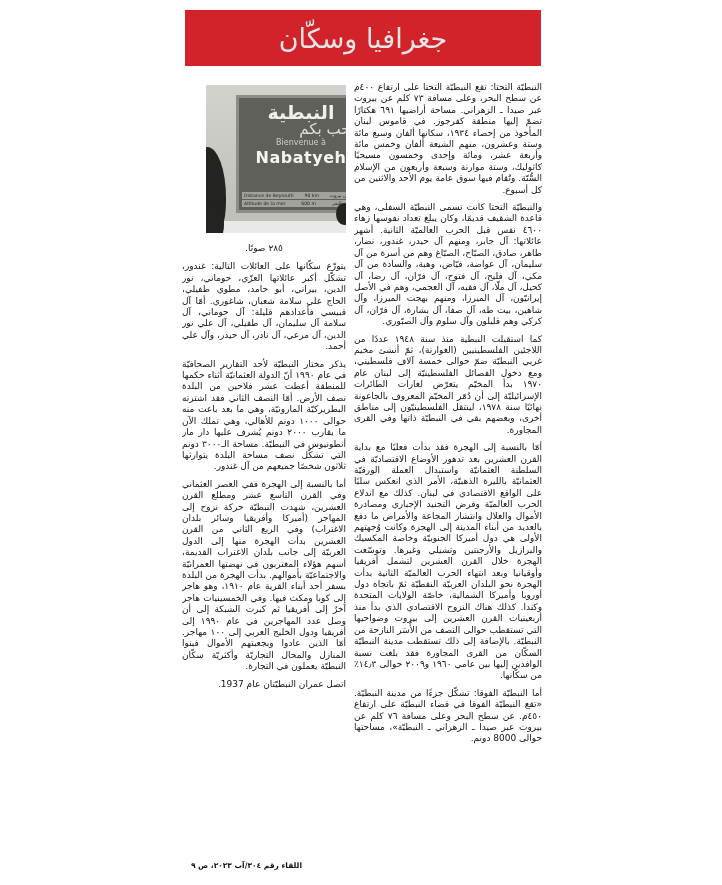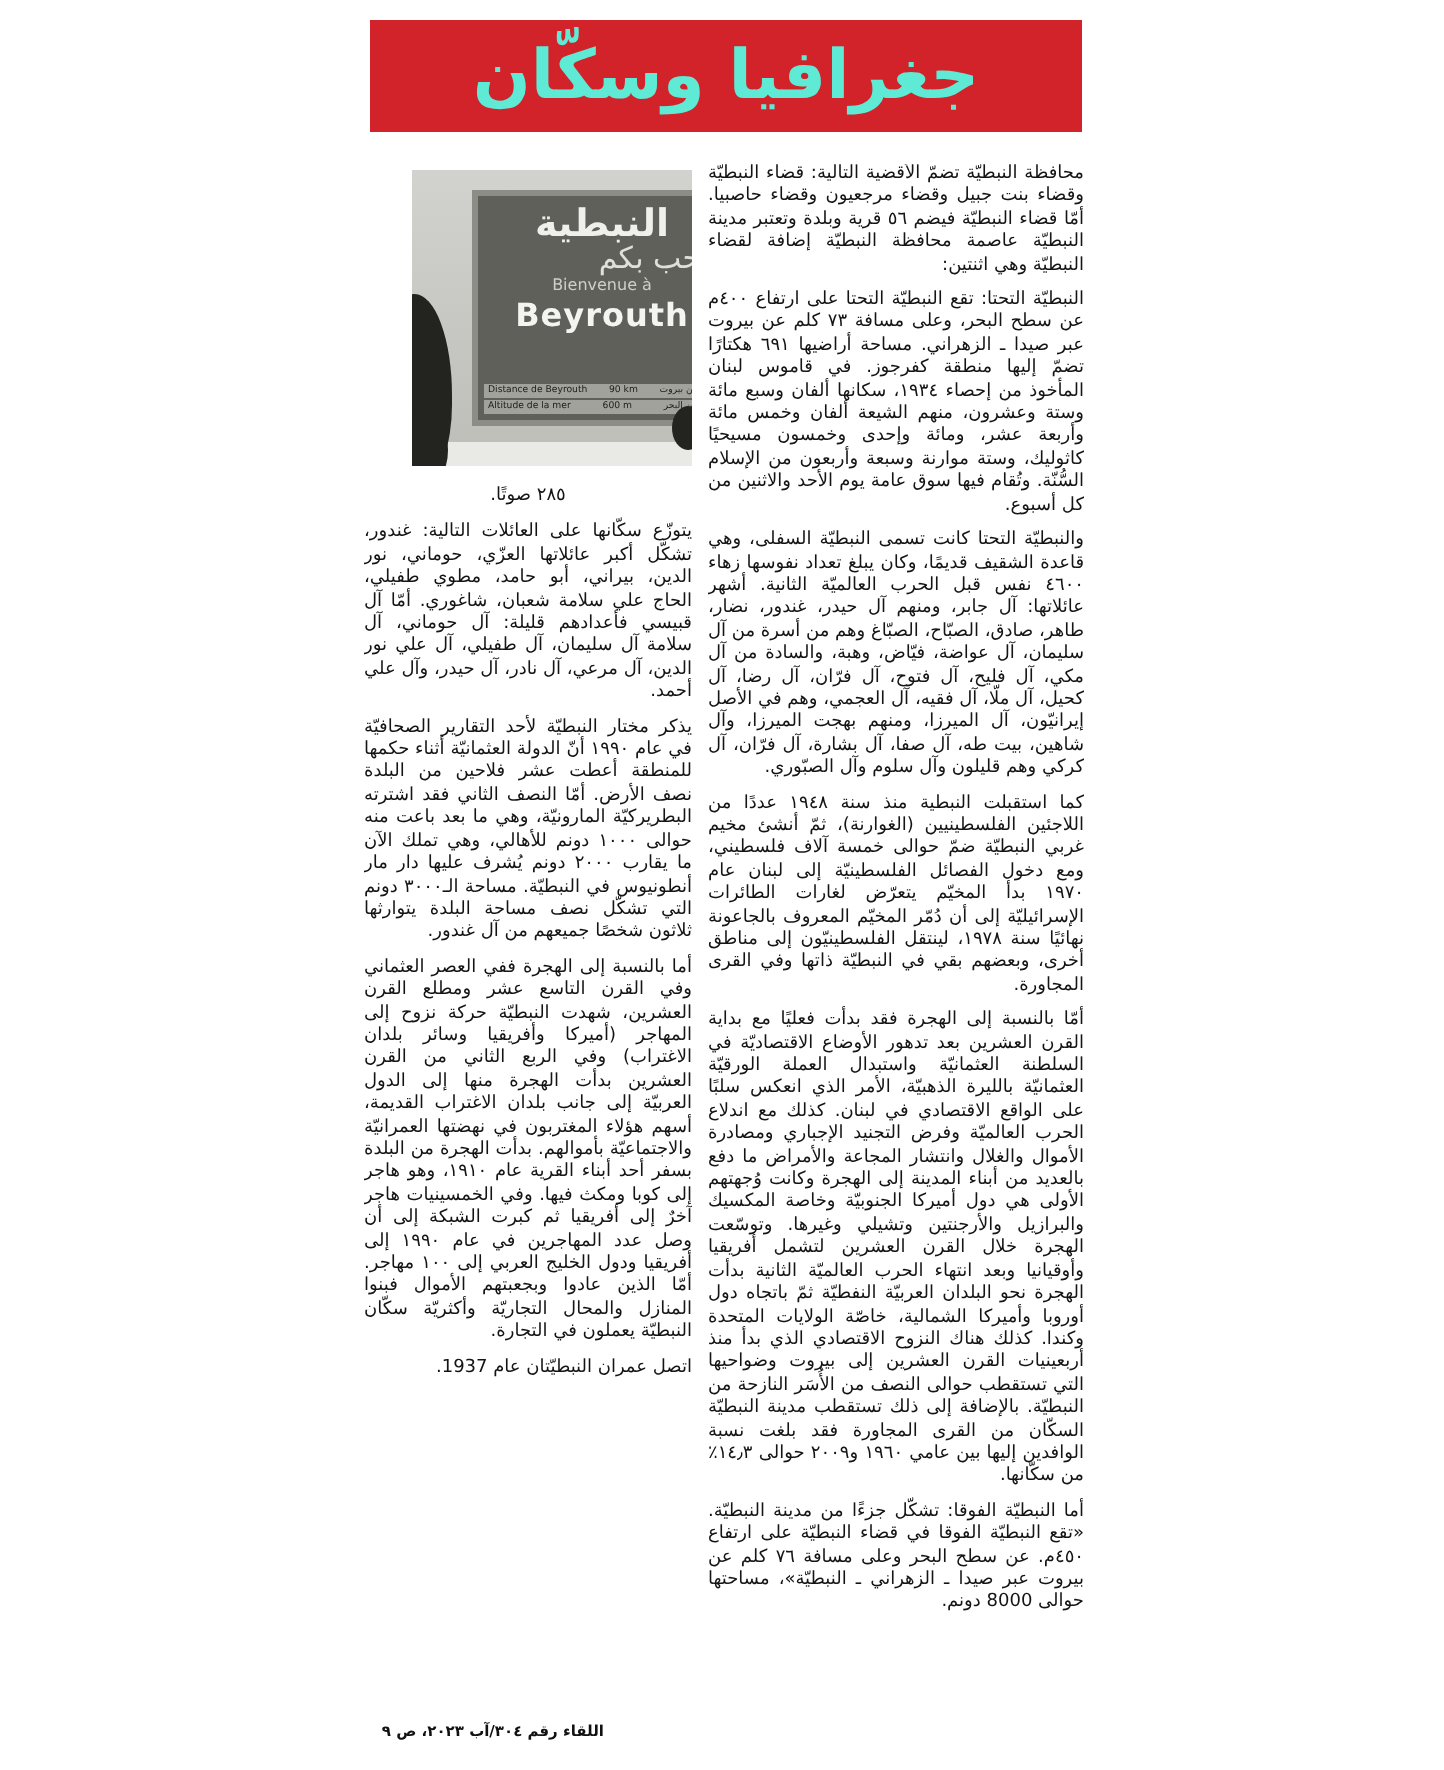--- a/index.html
+++ b/index.html
@@ -2,21 +2,21 @@
 <html lang="ar"><head>
 <meta charset="utf-8">
 <style>
   *{margin:0;padding:0;box-sizing:border-box}
   html,body{width:722px;height:885px;background:#ffffff;overflow:hidden}
   body{font-family:"DejaVu Sans",sans-serif;color:#141414;position:relative}
 
   
   .banner{position:absolute;left:185px;top:10px;width:356px;height:56px;
     background:#d2232a;display:flex;align-items:center;justify-content:center}
-  .banner-title{color:#5eead4;font-size:34px;font-weight:bold;direction:rtl;letter-spacing:1px}
+  .banner-title{color:#e5e5e5;font-size:27px;font-weight:normal;direction:rtl;letter-spacing:1px}
 
   
   .col-right{position:absolute;left:354px;top:82px;width:188px;height:790px;direction:rtl;overflow:hidden}
   .col-left{position:absolute;left:182px;top:85px;width:164px;height:770px;direction:rtl;overflow:hidden}
 
   .article-title{font-weight:bold;font-size:14.5px;text-align:center;margin-bottom:8px}
   p.body-text{font-size:9px;line-height:11.4px;text-align:justify;text-align-last:right;margin-bottom:6px}
 
   
   .photo{width:140px;height:148px;position:relative;overflow:hidden;
@@ -43,38 +43,37 @@
     font-size:7.5px;font-weight:bold;direction:rtl;text-align:right;color:#111}
 </style>
 </head>
 <body>
 
 <div class="banner">
   <div class="banner-title">جغرافيا وسكّان</div>
 </div>
 
 <div class="col-right">
-  <p class="body-text">محافظة النبطيّة تضمّ الأقضية التالية: قضاء النبطيّة وقضاء بنت جبيل وقضاء مرجعيون وقضاء حاصبيا. أمّا قضاء النبطيّة فيضم ٥٦ قرية وبلدة وتعتبر مدينة النبطيّة عاصمة محافظة النبطيّة إضافة لقضاء النبطيّة وهي اثنتين:</p>
   <p class="body-text">النبطيّة التحتا: تقع النبطيّة التحتا على ارتفاع ٤٠٠م عن سطح البحر، وعلى مسافة ٧٣ كلم عن بيروت عبر صيدا ـ الزهراني. مساحة أراضيها ٦٩١ هكتارًا تضمّ إليها منطقة كفرجوز. في قاموس لبنان المأخوذ من إحصاء ١٩٣٤، سكانها ألفان وسبع مائة وستة وعشرون، منهم الشيعة ألفان وخمس مائة وأربعة عشر، ومائة وإحدى وخمسون مسيحيًا كاثوليك، وستة موارنة وسبعة وأربعون من الإسلام السُّنّة. وتُقام فيها سوق عامة يوم الأحد والاثنين من كل أسبوع.</p>
   <p class="body-text">والنبطيّة التحتا كانت تسمى النبطيّة السفلى، وهي قاعدة الشقيف قديمًا، وكان يبلغ تعداد نفوسها زهاء ٤٦٠٠ نفس قبل الحرب العالميّة الثانية. أشهر عائلاتها: آل جابر، ومنهم آل حيدر، غندور، نضار، طاهر، صادق، الصبّاح، الصبّاغ وهم من أسرة من آل سليمان، آل عواضة، فيّاض، وهبة، والسادة من آل مكي، آل فليح، آل فتوح، آل فرّان، آل رضا، آل كحيل، آل ملّا، آل فقيه، آل العجمي، وهم في الأصل إيرانيّون، آل الميرزا، ومنهم بهجت الميرزا، وآل شاهين، بيت طه، آل صفا، آل بشارة، آل فرّان، آل كركي وهم قليلون وآل سلوم وآل الصبّوري.</p>
   <p class="body-text">كما استقبلت النبطية منذ سنة ١٩٤٨ عددًا من اللاجئين الفلسطينيين (الغوارنة)، ثمّ أنشئ مخيم غربي النبطيّة ضمّ حوالى خمسة آلاف فلسطيني، ومع دخول الفصائل الفلسطينيّة إلى لبنان عام ١٩٧٠ بدأ المخيّم يتعرّض لغارات الطائرات الإسرائيليّة إلى أن دُمّر المخيّم المعروف بالجاعونة نهائيًا سنة ١٩٧٨، لينتقل الفلسطينيّون إلى مناطق أخرى، وبعضهم بقي في النبطيّة ذاتها وفي القرى المجاورة.</p>
   <p class="body-text">أمّا بالنسبة إلى الهجرة فقد بدأت فعليًا مع بداية القرن العشرين بعد تدهور الأوضاع الاقتصاديّة في السلطنة العثمانيّة واستبدال العملة الورقيّة العثمانيّة بالليرة الذهبيّة، الأمر الذي انعكس سلبًا على الواقع الاقتصادي في لبنان. كذلك مع اندلاع الحرب العالميّة وفرض التجنيد الإجباري ومصادرة الأموال والغلال وانتشار المجاعة والأمراض ما دفع بالعديد من أبناء المدينة إلى الهجرة وكانت وُجهتهم الأولى هي دول أميركا الجنوبيّة وخاصة المكسيك والبرازيل والأرجنتين وتشيلي وغيرها. وتوسّعت الهجرة خلال القرن العشرين لتشمل أفريقيا وأوقيانيا وبعد انتهاء الحرب العالميّة الثانية بدأت الهجرة نحو البلدان العربيّة النفطيّة ثمّ باتجاه دول أوروبا وأميركا الشمالية، خاصّة الولايات المتحدة وكندا. كذلك هناك النزوح الاقتصادي الذي بدأ منذ أربعينيات القرن العشرين إلى بيروت وضواحيها التي تستقطب حوالى النصف من الأُسَر النازحة من النبطيّة. بالإضافة إلى ذلك تستقطب مدينة النبطيّة السكّان من القرى المجاورة فقد بلغت نسبة الوافدين إليها بين عامي ١٩٦٠ و٢٠٠٩ حوالى ١٤٫٣٪ من سكّانها.</p>
   <p class="body-text">أما النبطيّة الفوقا: تشكّل جزءًا من مدينة النبطيّة. «تقع النبطيّة الفوقا في قضاء النبطيّة على ارتفاع ٤٥٠م. عن سطح البحر وعلى مسافة ٧٦ كلم عن بيروت عبر صيدا ـ الزهراني ـ النبطيّة»، مساحتها حوالى 8000 دونم.</p>
 
 </div>
 
 <div class="col-left">
 
   <div class="photo">
     <div class="road"></div>
     <div class="sign">
       <div class="sign-ar">النبطية</div>
       <div class="sign-welcome">ترحب بكم</div>
       <div class="sign-fr">Bienvenue à</div>
-      <div class="sign-latin">Beyrouth</div>
+      <div class="sign-latin">Nabatyeh</div>
       <div class="sign-rows">
         <div class="sign-row">
           <span>Distance de Beyrouth</span>
           <span>90 km</span>
           <span class="ar">تبعد عن بيروت</span>
         </div>
         <div class="sign-row">
           <span>Altitude de la mer</span>
           <span>600 m</span>
           <span class="ar">تعلو عن البحر</span>

